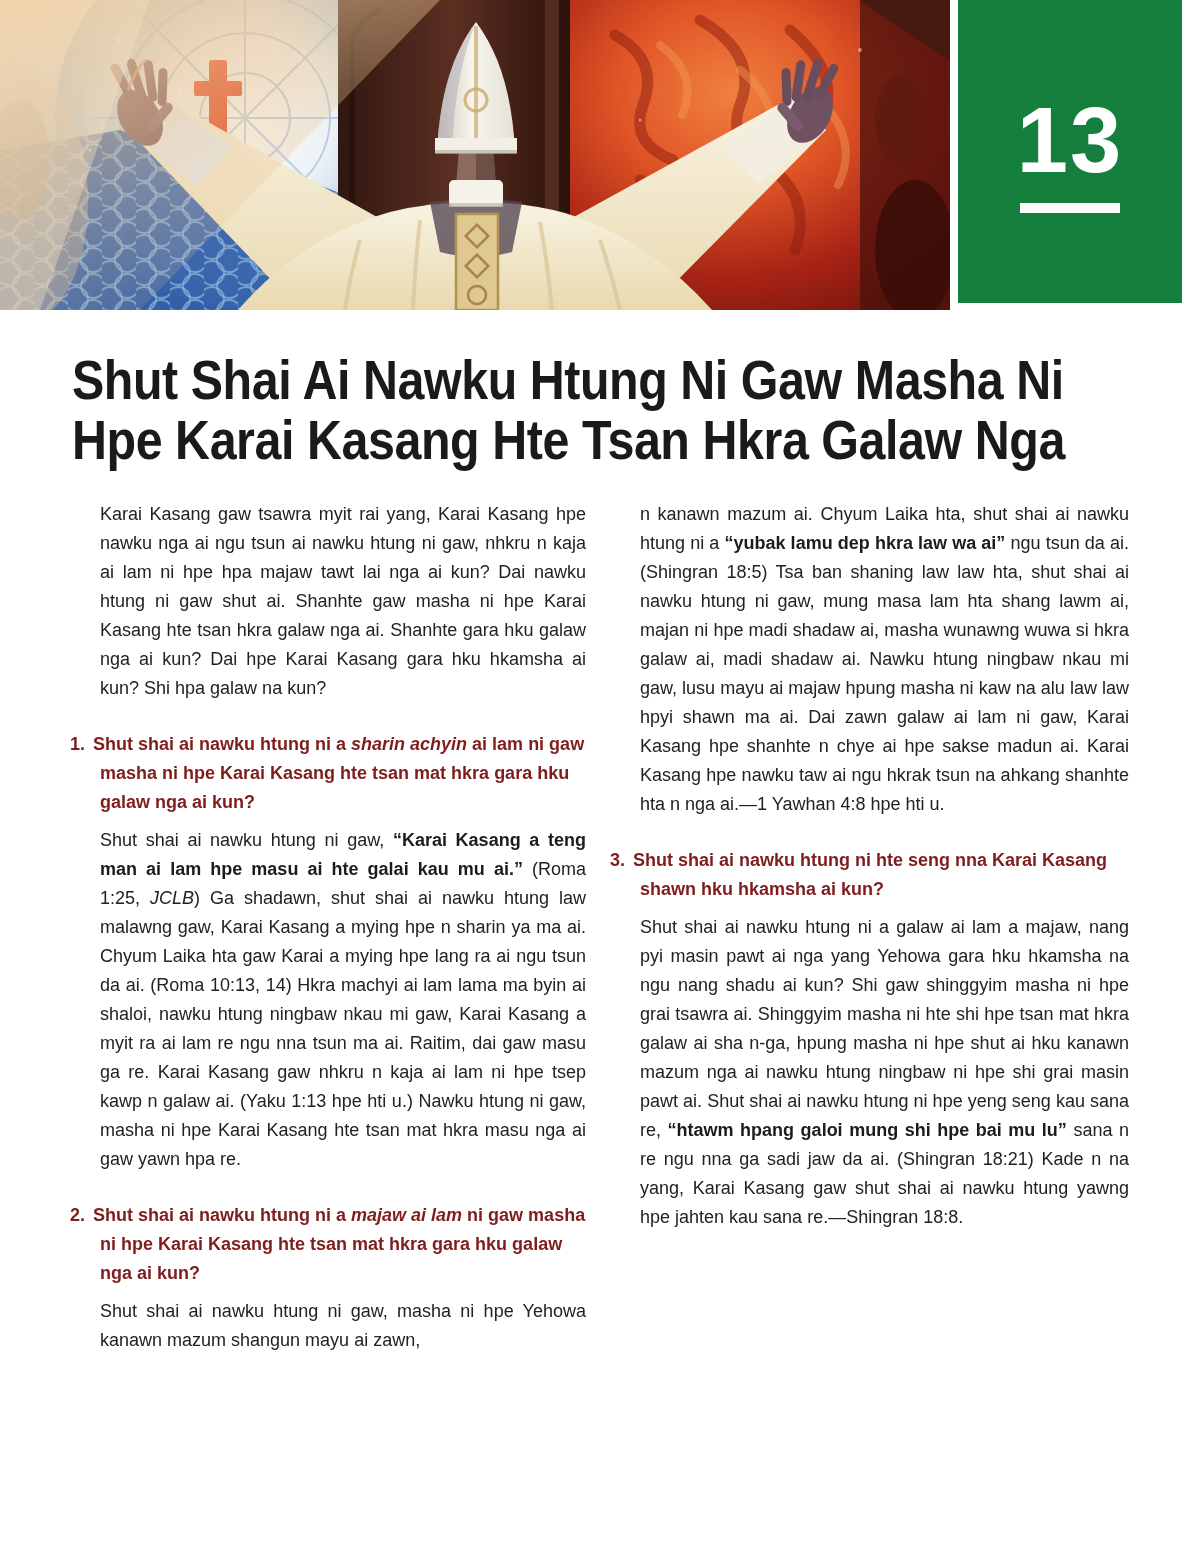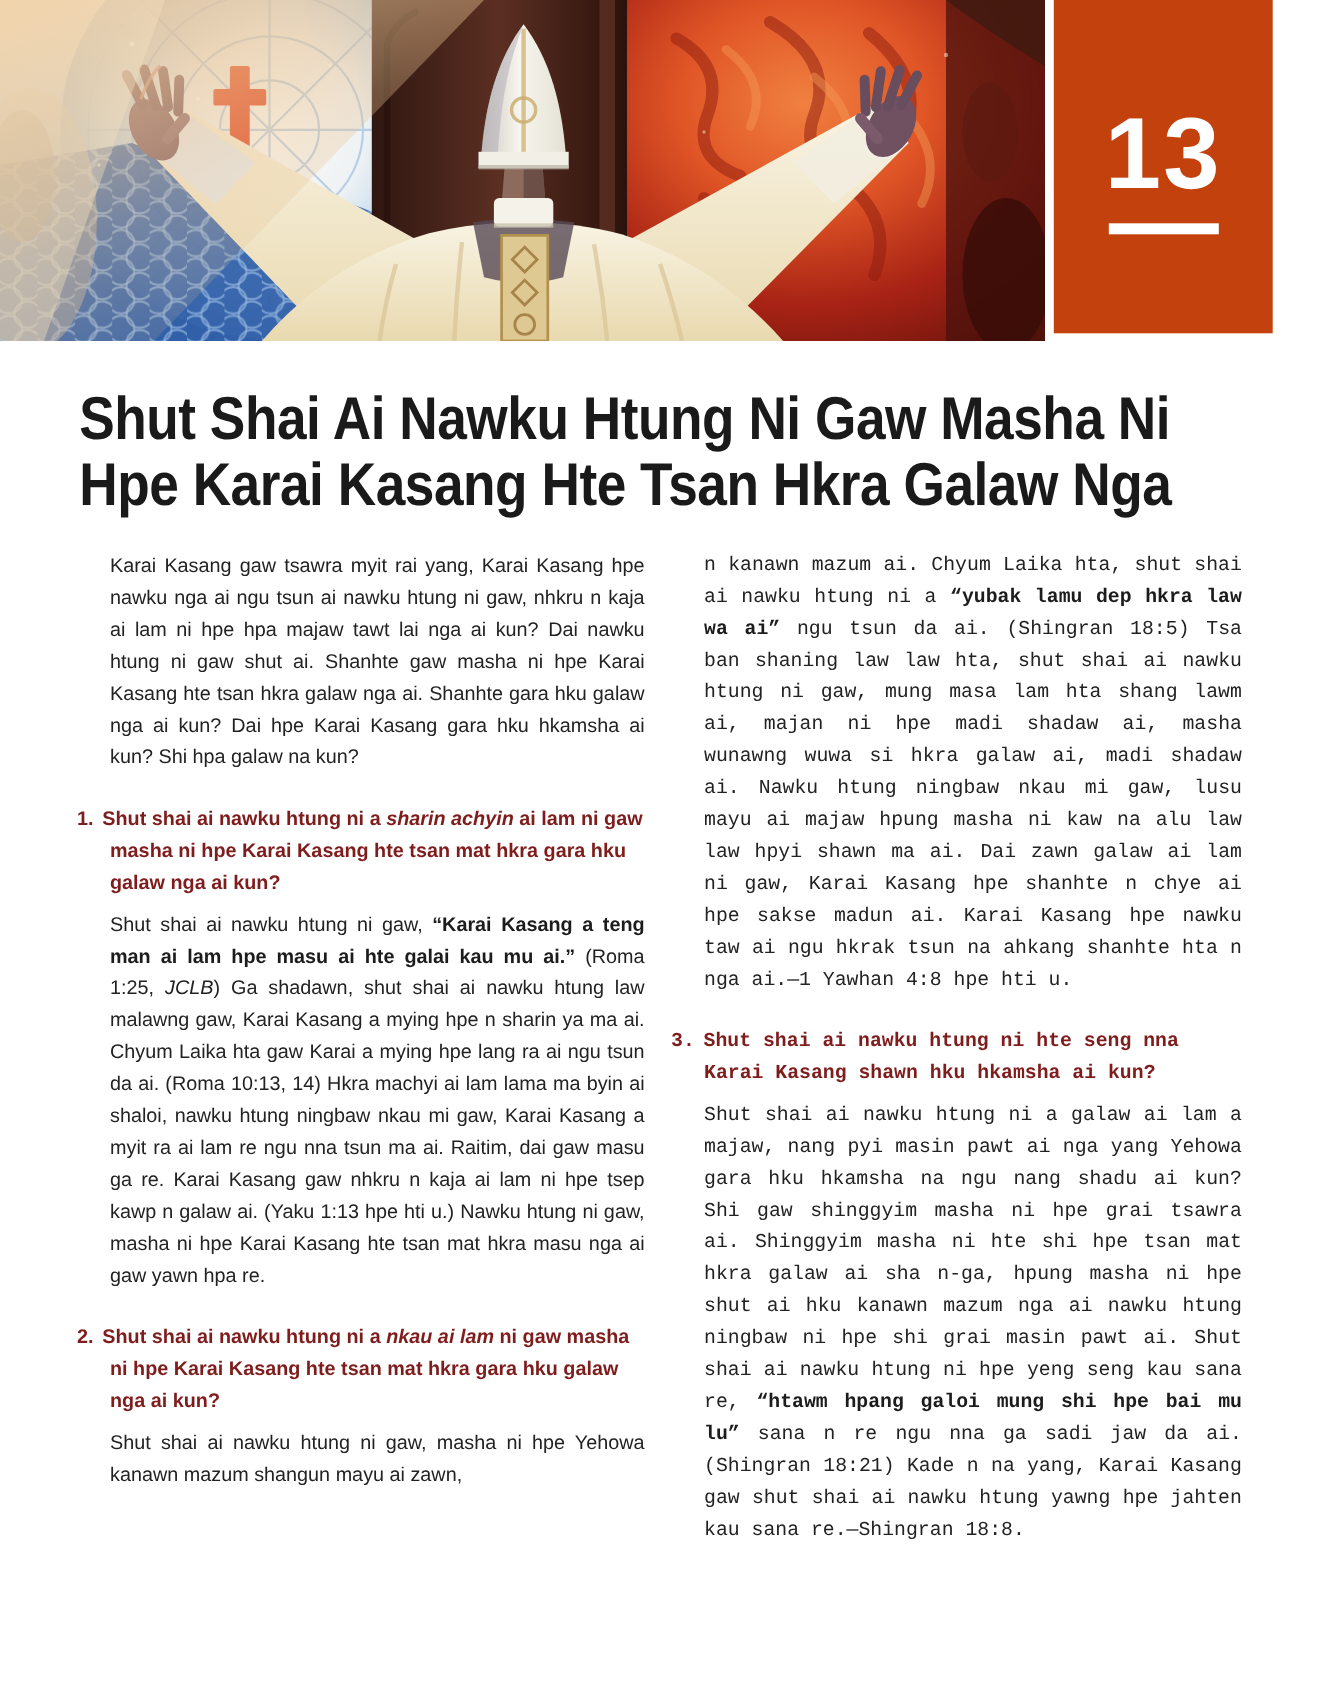--- a/index.html
+++ b/index.html
@@ -4,36 +4,36 @@
 <style>
   html,body { margin:0; padding:0; background:#fff; }
   .page { position:relative; width:1200px; height:1543px; background:#ffffff; overflow:hidden;
           font-family:"Liberation Sans", sans-serif; }
 
   
   .hero { position:absolute; left:0; top:0; width:950px; height:310px; overflow:hidden; }
   .hero svg { display:block; }
 
   
-  .badge { position:absolute; left:958px; top:0; width:199px; height:303px; background:#c2410c; }
+  .badge { position:absolute; left:958px; top:0; width:224px; height:303px; background:#15803d; }
   .badge-num { position:absolute; top:94px; left:0; width:100%; text-align:center;
                font-size:92px; line-height:1; font-weight:bold; color:#ffffff; letter-spacing:2px; }
   .badge-bar { position:absolute; top:203px; left:50%; transform:translateX(-50%);
                width:100px; height:10px; background:#ffffff; }
 
   
   .title { position:absolute; left:72px; top:350px; margin:0; color:#1a1a1a;
            font-size:55px; line-height:60px; font-weight:bold; letter-spacing:-0.5px;
            transform:scaleX(0.88); transform-origin:left top; white-space:nowrap; }
   .title .tl { display:block; }
 
   
   .col { position:absolute; top:500px; color:#222222; font-size:18px; line-height:29px; }
   .col-left  { left:100px; width:486px; }
-  .col-right { left:640px; width:489px;font-family:Liberation Mono, monospace; }
+  .col-right { left:640px; width:489px; }
   .col p { margin:0; text-align:justify; }
   b { font-weight:bold; color:#1c1c1c; }
   .question { color:#7f1d1d; font-weight:bold; text-align:left;
               margin:27px 0 9px -30px; padding-left:30px; text-indent:-30px; }
   .question .qnum { margin-right:8px; }
   .question em { font-style:italic; }
 </style>
 </head>
 <body>
 
@@ -225,21 +225,21 @@
   <div class="col col-left">
     <p><span>Karai Kasang gaw tsawra myit rai yang, Karai Kasang hpe nawku nga ai ngu tsun ai nawku htung ni gaw, nhkru n kaja ai lam ni hpe hpa majaw tawt lai nga ai kun? Dai nawku htung ni gaw shut ai. Shanhte gaw masha ni hpe Karai Kasang hte tsan hkra galaw nga ai. Shanhte gara hku galaw nga ai kun? Dai hpe Karai Kasang gara hku hkamsha ai kun? Shi hpa galaw na kun?</span></p>
 
     <div class="question">
       <span class="qnum">1.</span><span>Shut shai ai nawku htung ni a </span><em>sharin achyin</em><span> ai lam ni gaw masha ni hpe Karai Kasang hte tsan mat hkra gara hku galaw nga ai kun?</span>
     </div>
 
     <p><span>Shut shai ai nawku htung ni gaw, </span><b>“Karai Kasang a teng man ai lam hpe masu ai hte galai kau mu ai.”</b><span> (Roma 1:25, </span><em>JCLB</em><span>) Ga shadawn, shut shai ai nawku htung law malawng gaw, Karai Kasang a mying hpe n sharin ya ma ai. Chyum Laika hta gaw Karai a mying hpe lang ra ai ngu tsun da ai. (Roma 10:13, 14) Hkra machyi ai lam lama ma byin ai shaloi, nawku htung ningbaw nkau mi gaw, Karai Kasang a myit ra ai lam re ngu nna tsun ma ai. Raitim, dai gaw masu ga re. Karai Kasang gaw nhkru n kaja ai lam ni hpe tsep kawp n galaw ai. (Yaku 1:13 hpe hti u.) Nawku htung ni gaw, masha ni hpe Karai Kasang hte tsan mat hkra masu nga ai gaw yawn hpa re.</span></p>
 
     <div class="question">
-      <span class="qnum">2.</span><span>Shut shai ai nawku htung ni a </span><em>nkau ai lam</em><span> ni gaw masha ni hpe Karai Kasang hte tsan mat hkra gara hku galaw nga ai kun?</span>
+      <span class="qnum">2.</span><span>Shut shai ai nawku htung ni a </span><em>majaw ai lam</em><span> ni gaw masha ni hpe Karai Kasang hte tsan mat hkra gara hku galaw nga ai kun?</span>
     </div>
 
     <p><span>Shut shai ai nawku htung ni gaw, masha ni hpe Yehowa kanawn mazum shangun mayu ai zawn,</span></p>
   </div>
 
   <div class="col col-right">
     <p><span>n kanawn mazum ai. Chyum Laika hta, shut shai ai nawku htung ni a </span><b>“yubak lamu dep hkra law wa ai”</b><span> ngu tsun da ai. (Shingran 18:5) Tsa ban shaning law law hta, shut shai ai nawku htung ni gaw, mung masa lam hta shang lawm ai, majan ni hpe madi shadaw ai, masha wunawng wuwa si hkra galaw ai, madi shadaw ai. Nawku htung ningbaw nkau mi gaw, lusu mayu ai majaw hpung masha ni kaw na alu law law hpyi shawn ma ai. Dai zawn galaw ai lam ni gaw, Karai Kasang hpe shanhte n chye ai hpe sakse madun ai. Karai Kasang hpe nawku taw ai ngu hkrak tsun na ahkang shanhte hta n nga ai.—1 Yawhan 4:8 hpe hti u.</span></p>
 
     <div class="question">
       <span class="qnum">3.</span><span>Shut shai ai nawku htung ni hte seng nna Karai Kasang shawn hku hkamsha ai kun?</span>

